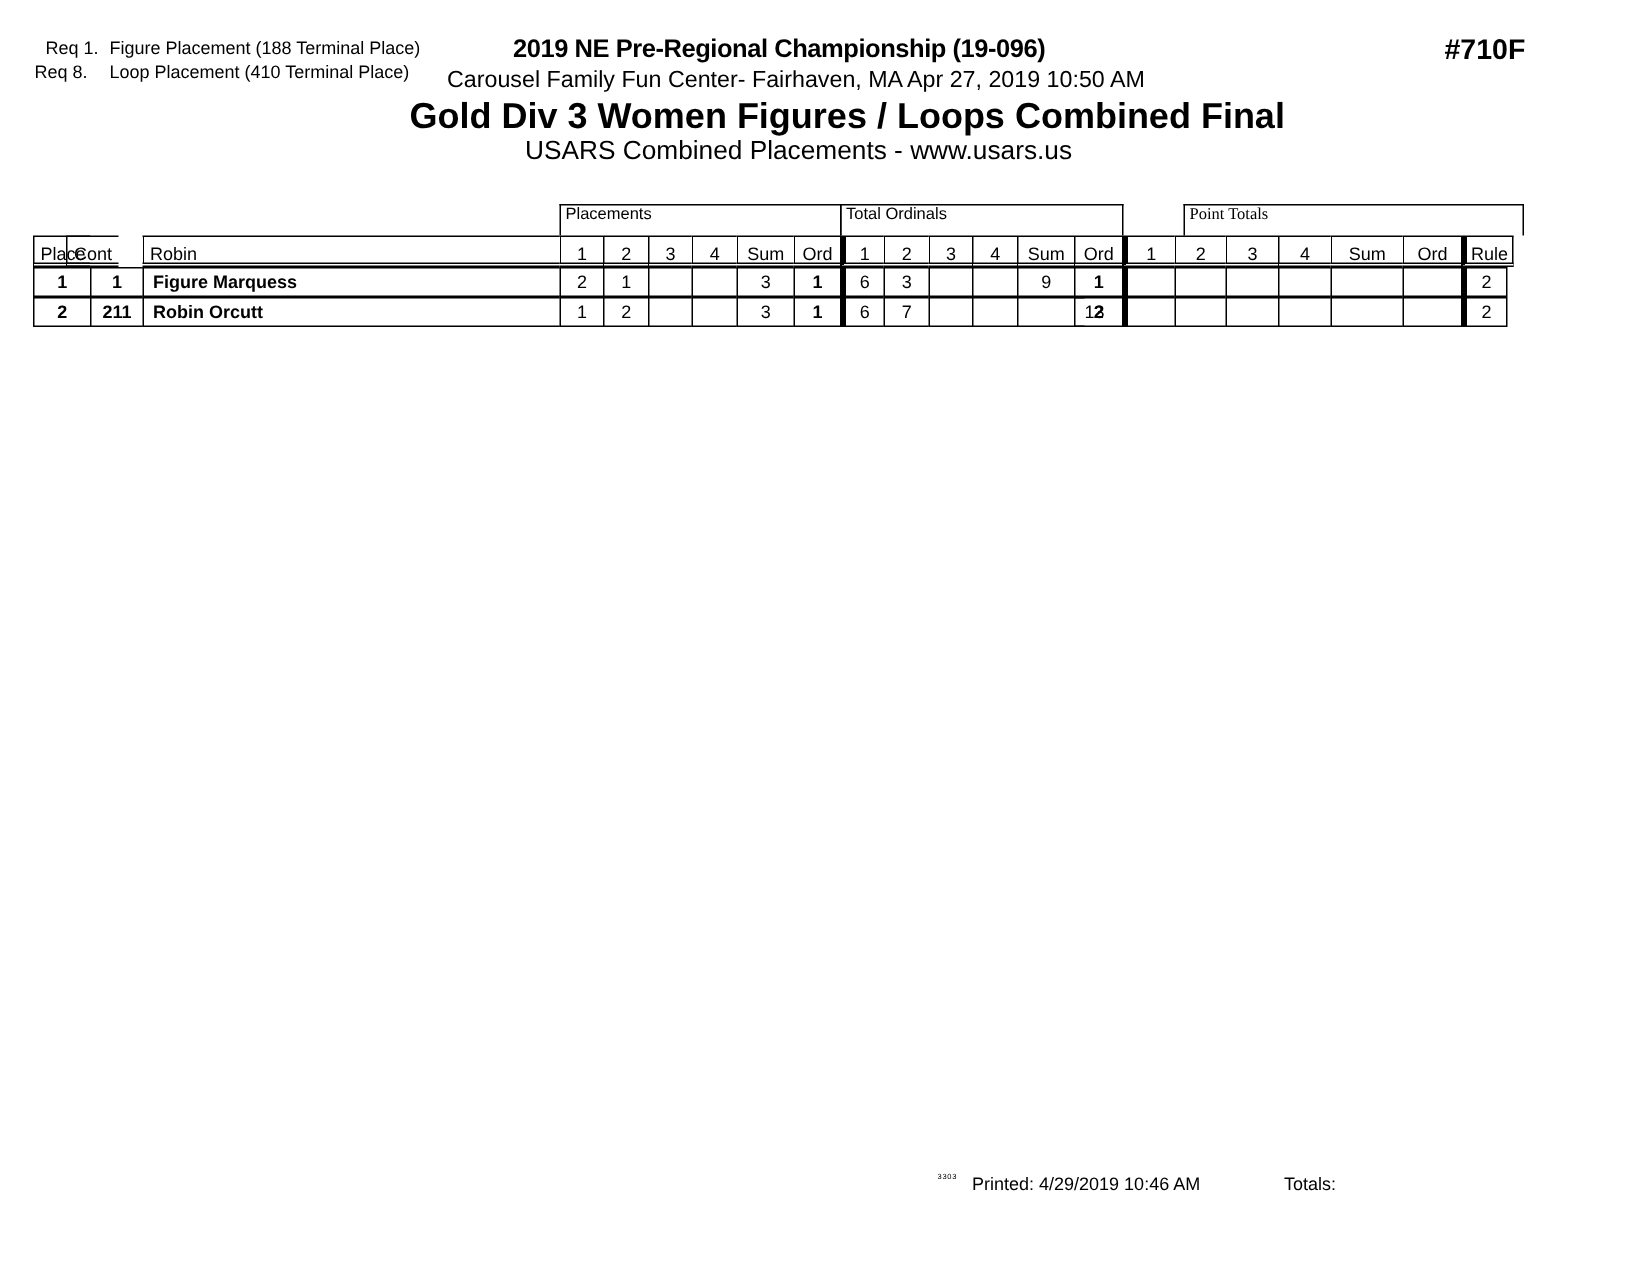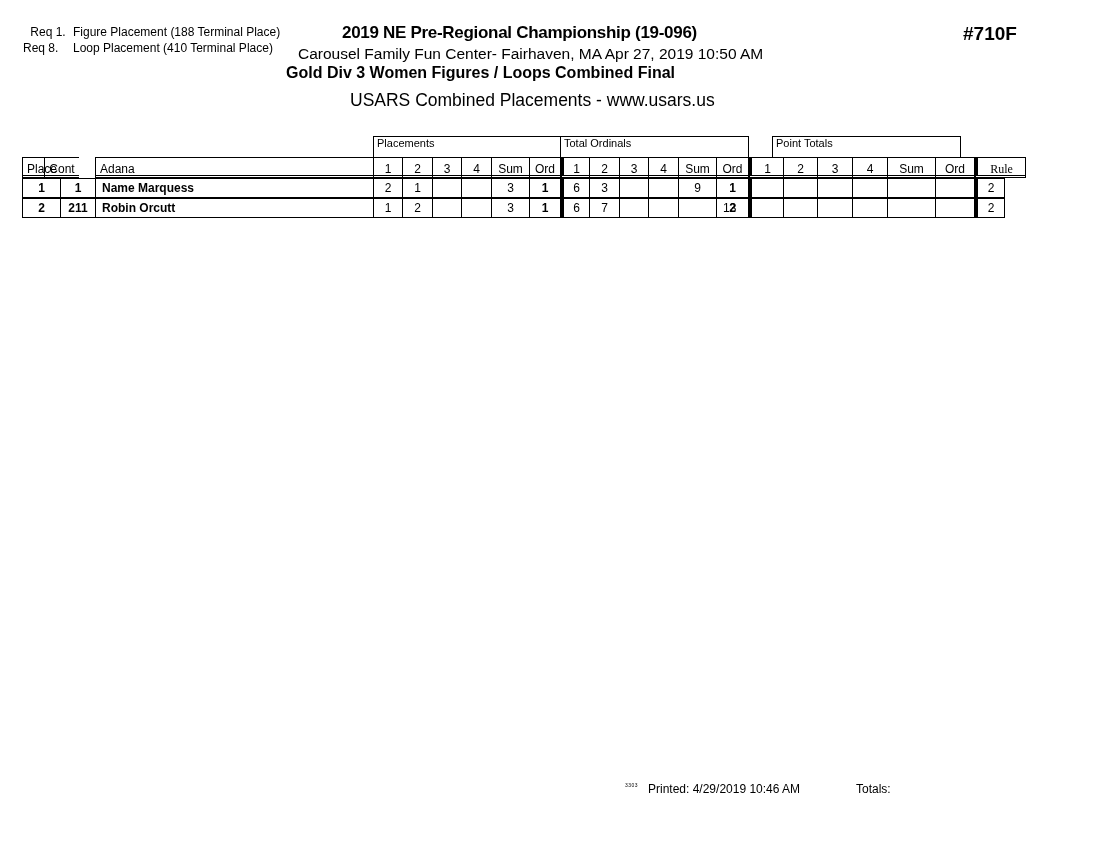--- a/index.html
+++ b/index.html
@@ -4,21 +4,21 @@
 <style>
   html, body { margin:0; padding:0; background:#ffffff; }
   body { width:1100px; height:850px; position:relative; overflow:hidden;
          font-family:"Liberation Sans", sans-serif; color:#000; }
   .abs { position:absolute; white-space:nowrap; }
   .req { font-size:12px; left:23px; }
   .req .num { display:inline-block; width:50px; }
   .title { font-weight:bold; font-size:19px; left:0; width:1100px; text-align:center; }
   #t1 { top:23px; left:342px; width:auto; text-align:left; font-size:17px; letter-spacing:-0.3px; }
   #t2 { top:45px; left:298px; width:auto; text-align:left; font-weight:normal; font-size:15.5px; }
-  #t3 { top:64px; left:286px; width:auto; text-align:left; font-size:16px; }
+  #t3 { top:64px; left:273px; width:auto; text-align:left; font-size:24px; }
   #t4 { top:90px; left:350px; width:auto; text-align:left; font-weight:normal; font-size:17.5px; }
   #evnum { top:23px; left:963px; font-weight:bold; font-size:19px; }
 
   .cell { position:absolute; box-sizing:border-box; font-size:12px; line-height:18px;
           border-left:1px solid #000; border-top:1px solid #000; }
   .grp { font-size:11px; line-height:13px; padding-left:3px; height:21px; top:136px;
          border-left:1px solid #000; border-top:1px solid #000; border-right:1px solid #000; }
   .hdr { top:157px; height:21px; text-align:center; padding-top:2px; border-bottom:3px double #000; }
   .hdr.left { text-align:left; padding-left:4px; }
   .row { height:20px; text-align:center; border-bottom:1px solid #000; }
@@ -43,29 +43,29 @@
 
 <div id="t1" class="abs title">2019 NE Pre-Regional Championship (19-096)</div>
 <div id="t2" class="abs title">Carousel Family Fun Center- Fairhaven, MA  Apr 27, 2019  10:50 AM</div>
 <div id="t3" class="abs title">Gold Div 3 Women Figures / Loops Combined Final</div>
 <div id="t4" class="abs title">USARS Combined Placements - www.usars.us</div>
 <div id="evnum" class="abs">#710F</div>
 
 <div id="results-table">
     <div class="cell grp" style="left: 373px; width: 188px;">Placements</div>
     <div class="cell grp" style="left: 560px; width: 189px;">Total Ordinals</div>
-    <div class="cell grp" style="left: 772px; width: 189px;">Point Totals</div>
+    <div class="cell grp" style="left: 789px; width: 227px; font-family: Liberation Serif, serif;">Point Totals</div>
     <div class="cell hdr left" style="left: 22px; width: 38px;">Place</div>
     <div class="cell row bold" style="left: 22px; width: 38px; top: 178px;">1</div>
     <div class="cell row bold" style="left: 22px; width: 38px; top: 198px;">2</div>
     <div class="cell hdr " style="left: 44px; width: 35px;">Cont</div>
     <div class="cell row bold" style="left: 60px; width: 35px; top: 178px;">1</div>
     <div class="cell row bold" style="left: 60px; width: 35px; top: 198px;">211</div>
-    <div class="cell hdr left" style="left: 95px; width: 278px;">Adana</div>
-    <div class="cell row bold left" style="left: 95px; width: 278px; top: 178px;">Name Marquess</div>
+    <div class="cell hdr left" style="left: 95px; width: 278px;">Robin</div>
+    <div class="cell row bold left" style="left: 95px; width: 278px; top: 178px;">Figure Marquess</div>
     <div class="cell row bold left" style="left: 95px; width: 278px; top: 198px;">Robin Orcutt</div>
     <div class="cell hdr" style="left: 373px; width: 29px;">1</div>
     <div class="cell row" style="left: 373px; width: 29px; top: 178px;">2</div>
     <div class="cell row" style="left: 373px; width: 29px; top: 198px;">1</div>
     <div class="cell hdr" style="left: 402px; width: 30px;">2</div>
     <div class="cell row" style="left: 402px; width: 30px; top: 178px;">1</div>
     <div class="cell row" style="left: 402px; width: 30px; top: 198px;">2</div>
     <div class="cell hdr" style="left: 432px; width: 29px;">3</div>
     <div class="cell row" style="left: 432px; width: 29px; top: 178px;"></div>
     <div class="cell row" style="left: 432px; width: 29px; top: 198px;"></div>
@@ -107,20 +107,20 @@
     <div class="cell row" style="left: 817px; width: 35px; top: 198px;"></div>
     <div class="cell hdr" style="left: 852px; width: 35px;">4</div>
     <div class="cell row" style="left: 852px; width: 35px; top: 178px;"></div>
     <div class="cell row" style="left: 852px; width: 35px; top: 198px;"></div>
     <div class="cell hdr" style="left: 887px; width: 48px;">Sum</div>
     <div class="cell row" style="left: 887px; width: 48px; top: 178px;"></div>
     <div class="cell row" style="left: 887px; width: 48px; top: 198px;"></div>
     <div class="cell hdr" style="left: 935px; width: 39px;">Ord</div>
     <div class="cell row" style="left: 935px; width: 39px; top: 178px;"></div>
     <div class="cell row" style="left: 935px; width: 39px; top: 198px;"></div>
-    <div class="cell hdr thick rend" style="left: 974px; width: 52px; font-family: Liberation Serif, serif;">Rule</div>
+    <div class="cell hdr thick rend" style="left: 974px; width: 35px;">Rule</div>
     <div class="cell row thick rend" style="left: 974px; width: 31px; top: 178px;">2</div>
     <div class="cell row thick rend" style="left: 974px; width: 31px; top: 198px;">2</div>
   </div>
 
 <div id="footer-code" class="abs">3303</div>
 <div id="printed" class="abs">Printed:  4/29/2019  10:46 AM</div>
 <div id="scorer" class="abs">Totals:</div>
 
 </body></html>

